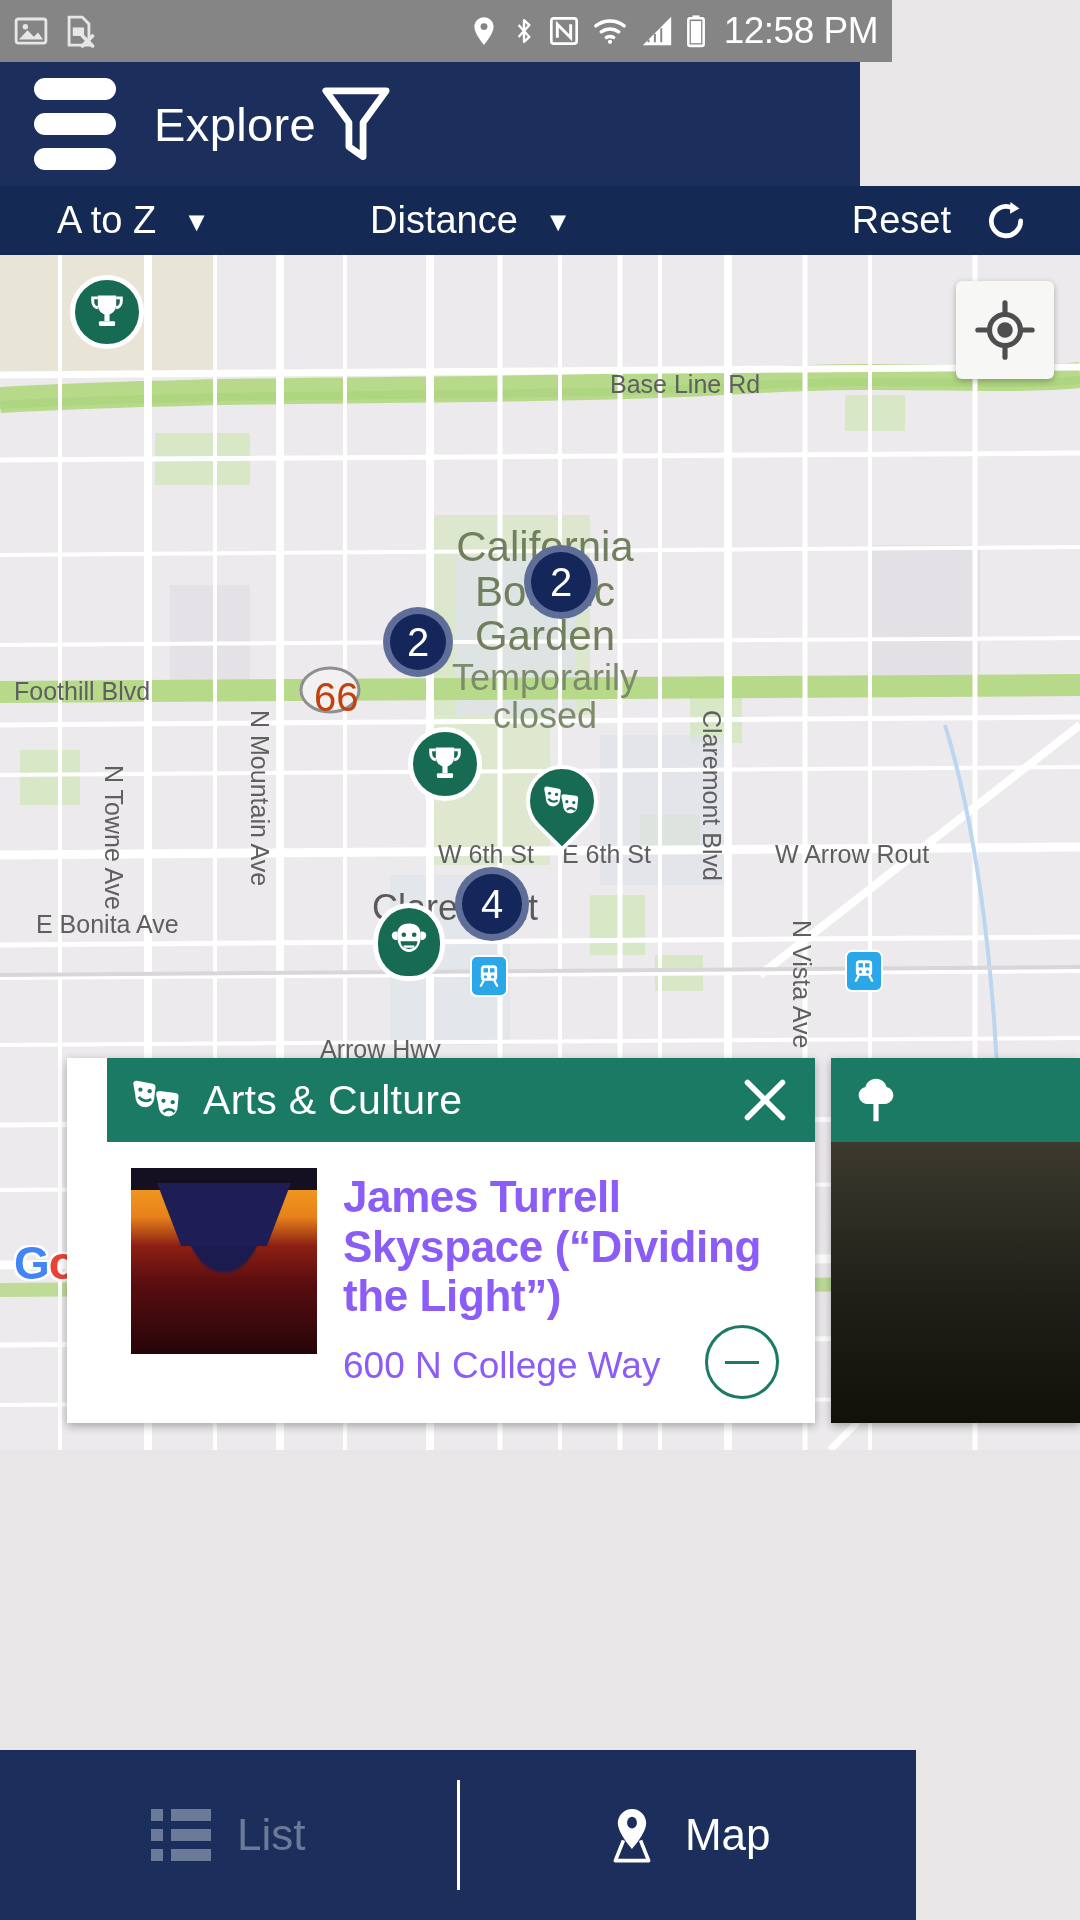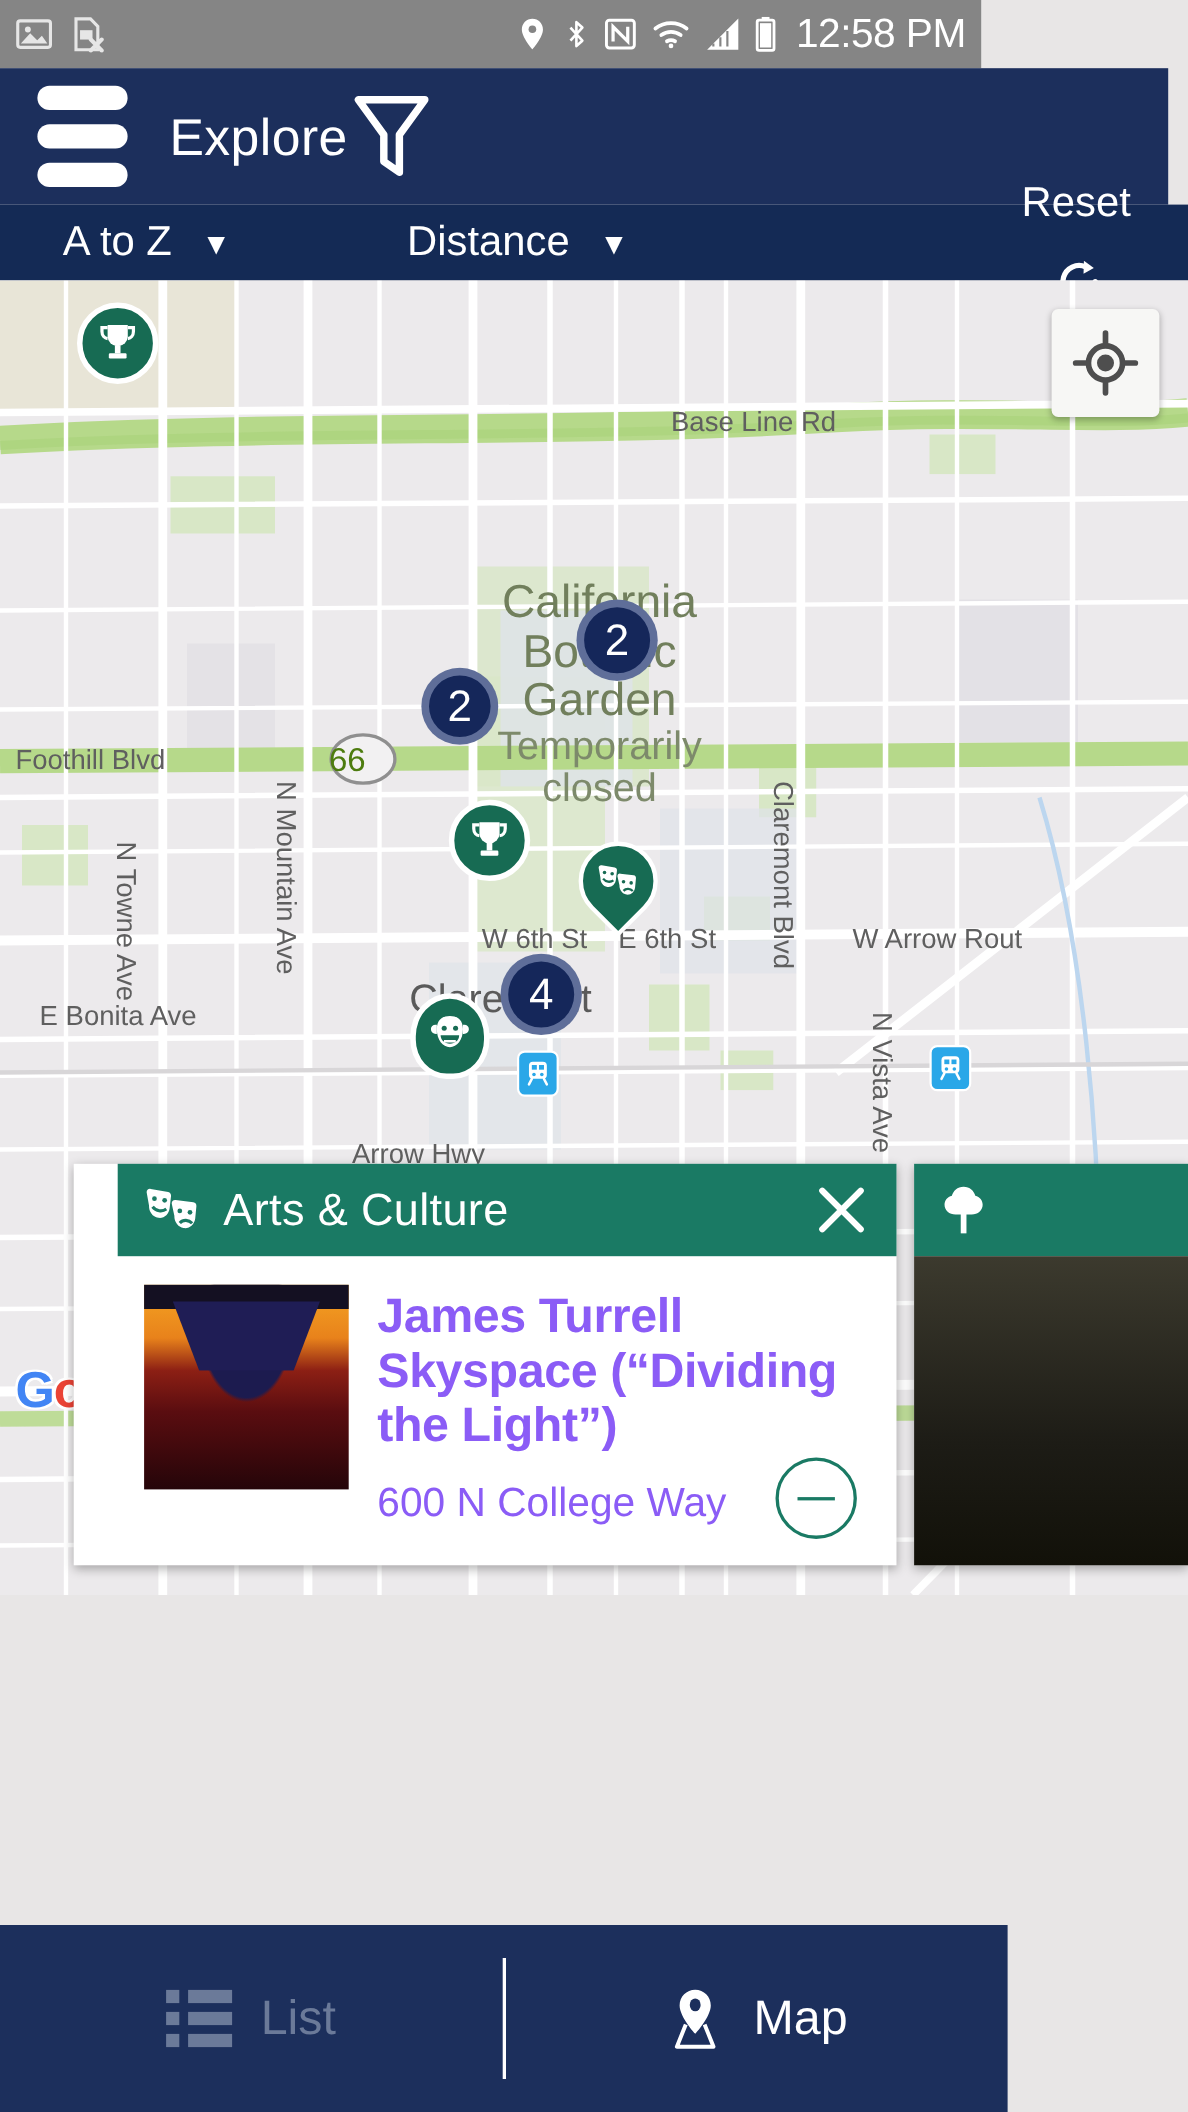--- a/index.html
+++ b/index.html
@@ -17,21 +17,21 @@
     background: #858585; display: flex; align-items: center;
     padding: 0 14px; color: #ffffff;
   }
   .sb-left { display: flex; align-items: center; gap: 14px; }
   .sb-right { margin-left: auto; display: flex; align-items: center; gap: 11px; }
   .sb-time { font-size: 37px; letter-spacing: -0.5px; color: #fff; margin-left: 6px; font-family: "Liberation Sans", sans-serif; }
   .sbicon { display: block; }
 
   
   .header {
-    position: absolute; top: 62px; left: 0; width: 1062px; height: 124px;
+    position: absolute; top: 62px; left: 0; width: 860px; height: 124px;
     background: #1c2f5c; display: flex; align-items: center; padding: 0 34px;
   }
   .hamburger { width: 82px; display: flex; flex-direction: column; gap: 13px; cursor: pointer; }
   .hamburger span { display: block; height: 22px; background: #fff; border-radius: 11px; }
   .app-title { color: #fff; font-size: 47px; margin-left: 38px; letter-spacing: 0.4px; }
   .search-btn {
     margin-left: auto; margin-right: 44px;
     width: 256px; height: 86px; background: #23365f;
     display: flex; align-items: center; justify-content: center;
     color: #fff; font-size: 38px; border: none; cursor: pointer;
@@ -41,21 +41,21 @@
 
   
   .sortbar {
     position: absolute; top: 186px; left: 0; width: 1080px; height: 69px;
     background: #142a55; display: flex; align-items: center;
     color: #fff; font-size: 38px;
   }
   .sort-item { display: flex; align-items: center; gap: 27px; cursor: pointer; white-space: nowrap; }
   .sort-az { margin-left: 57px; }
   .sort-dist { margin-left: 160px; }
-  .sort-reset { margin-left: auto; margin-right: 52px; flex-direction: column; }
+  .sort-reset { margin-left: auto; margin-right: 52px; }
   .caret { font-size: 27px; line-height: 1; position: relative; top: 2px; }
 
   
   .map {
     position: absolute; top: 255px; left: 0; width: 1080px; height: 1195px;
     background: #eceaec; overflow: hidden;
   }
   .map-bg { position: absolute; inset: 0; }
   .street-label {
     position: absolute; color: #5f5f5f; font-size: 25px;
@@ -317,21 +317,21 @@
       </g>
 
       <path d="M760 720 L1080 470" stroke="#ffffff" stroke-width="8" fill="none"></path>
       <path d="M830 1195 L1080 940" stroke="#ffffff" stroke-width="7" fill="none"></path>
       <path d="M945 470 C 985 600, 1000 780, 1000 930" stroke="#bcd6ef" stroke-width="4" fill="none"></path>
       <path d="M0 720 L1080 712" stroke="#d8d6d8" stroke-width="4" fill="none"></path>
 
       <ellipse cx="330" cy="435" rx="29" ry="22" fill="#f2f1f2" stroke="#8f8f8f" stroke-width="3"></ellipse>
     </svg>
 
-    <div class="street-label" style="left:299px; top:420px; font-size:30px; color:#4d7c0f;">66</div>
+    <div class="street-label" style="left:314px; top:420px; font-size:40px; color:#c2410c;">66</div>
 
     <div class="street-label" style="left:610px; top:115px;">Base Line Rd</div>
     <div class="street-label" style="left:14px; top:422px;">Foothill Blvd</div>
     <div class="street-label vert" style="left:128px; top:510px; transform:rotate(90deg);">N Towne Ave</div>
     <div class="street-label vert" style="left:274px; top:455px; transform:rotate(90deg);">N Mountain Ave</div>
     <div class="street-label vert" style="left:726px; top:455px; transform:rotate(90deg);">Claremont Blvd</div>
     <div class="street-label" style="left:438px; top:585px;">W 6th St</div>
     <div class="street-label" style="left:562px; top:585px;">E 6th St</div>
     <div class="street-label" style="left:775px; top:585px;">W Arrow Rout</div>
     <div class="street-label" style="left:36px; top:655px;">E Bonita Ave</div>

